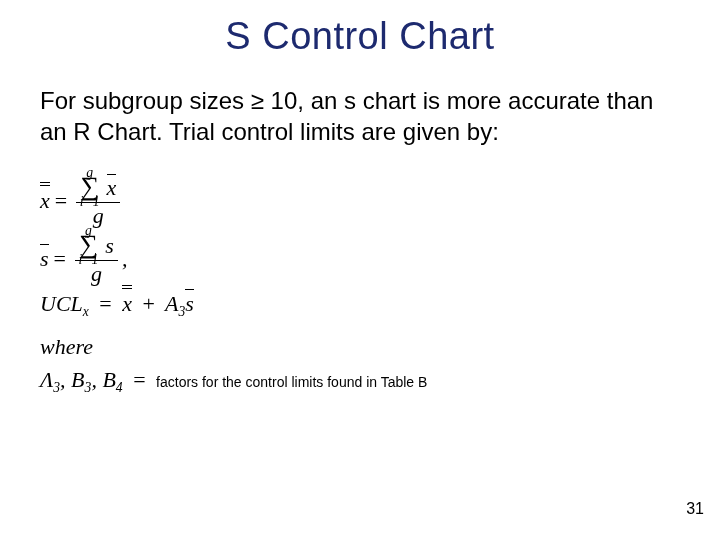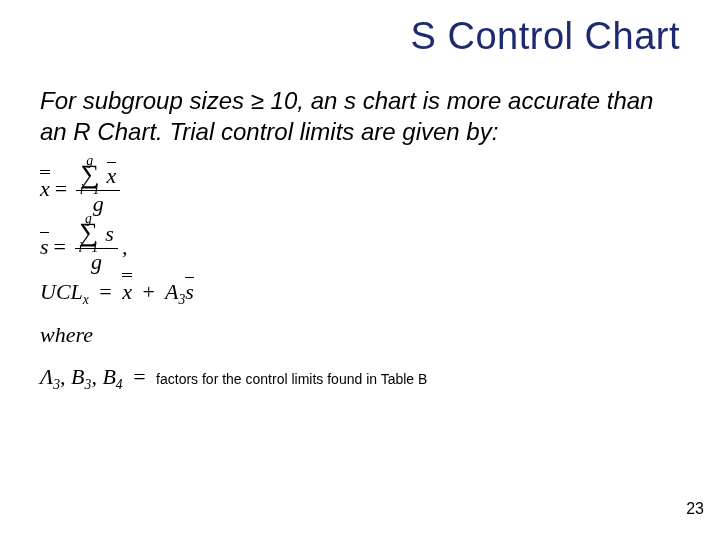--- a/index.html
+++ b/index.html
@@ -14,33 +14,32 @@
     overflow: hidden;
   }
   .slide {
     width: 720px;
     height: 540px;
     position: relative;
     box-sizing: border-box;
     padding: 10px 40px 20px 40px;
   }
   .title {
-    text-align: right;
+    text-align: center;
     font-size: 38px;
     color: #1d2a6f;
     margin: 5px 0 28px 0;
     font-weight: normal;
     letter-spacing: 0.5px;
   }
   .para {
     font-size: 24px;
     line-height: 1.28;
     color: #000;
-    margin: 0 0 14px 0;
-    font-style: italic;
+    margin: 0 0 26px 0;
   }
   .math-block {
     font-family: "Times New Roman", Times, serif;
     font-size: 22px;
     font-style: italic;
     line-height: 1.15;
     color: #000;
   }
   .math-block .row {
     display: flex;
@@ -124,21 +123,21 @@
   .sigma .bot {
     position: absolute;
     bottom: -0.6em;
     left: 50%;
     transform: translateX(-50%);
     font-size: 0.52em;
     font-style: italic;
     white-space: nowrap;
   }
   .where {
-    margin: 8px 0 17px 0;
+    margin: 8px 0 8px 0;
   }
   .final {
     margin-top: 2px;
   }
   .final .roman {
     font-style: normal;
     font-family: Liberation Sans, sans-serif;
     font-size: 14px;
   }
   .page-num {
@@ -213,14 +212,14 @@
     <div class="final">
       <span>Λ</span><span class="sub">3</span><span>,</span>
       <span>B</span><span class="sub">3</span><span>,</span>
       <span>B</span><span class="sub">4</span>
       <span class="eq">=</span>
       <span class="roman">factors for the control limits found in Table B</span>
     </div>
 
   </div>
 
-  <div class="page-num">23</div>
+  <div class="page-num">31</div>
 </div>
 
 </body></html>

